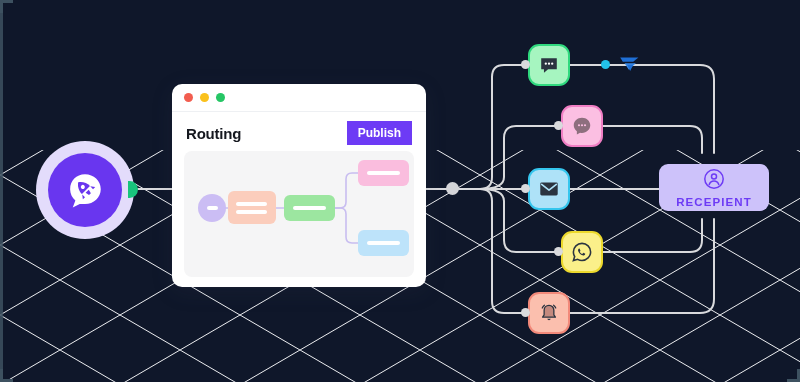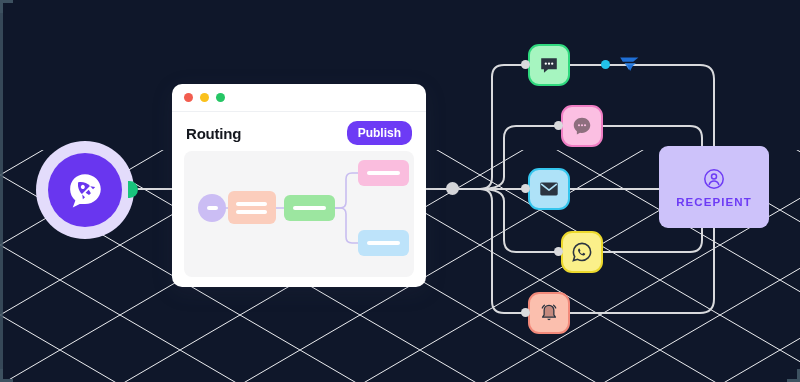--- a/index.html
+++ b/index.html
@@ -116,21 +116,21 @@
     font-weight: bold;
     color: #15181f;
     letter-spacing: -0.2px;
   }
   #publish-button {
     background: #6d3bf5;
     color: #ffffff;
     font-size: 12px;
     font-weight: bold;
     padding: 6px 11px;
-    border-radius: 10px;
+    border-radius: 0;
     border: none;
     cursor: pointer;
     line-height: 1;
     font-family: "Liberation Sans", sans-serif;
   }
 
   #canvas-area {
     position: absolute;
     left: 12px;
     top: 67px;
@@ -184,23 +184,23 @@
     width: 9px;
     height: 9px;
     border-radius: 50%;
     background: #d9dadd;
   }
 
   
   #recipient-card {
     position: absolute;
     left: 659px;
-    top: 146px;
+    top: 164px;
     width: 110px;
-    height: 82px;
+    height: 47px;
     background: #cdc2fa;
     border-radius: 9px;
     display: flex;
     flex-direction: column;
     align-items: center;
     justify-content: center;
     gap: 5px;
   }
   #recipient-label {
     font-size: 11.5px;

